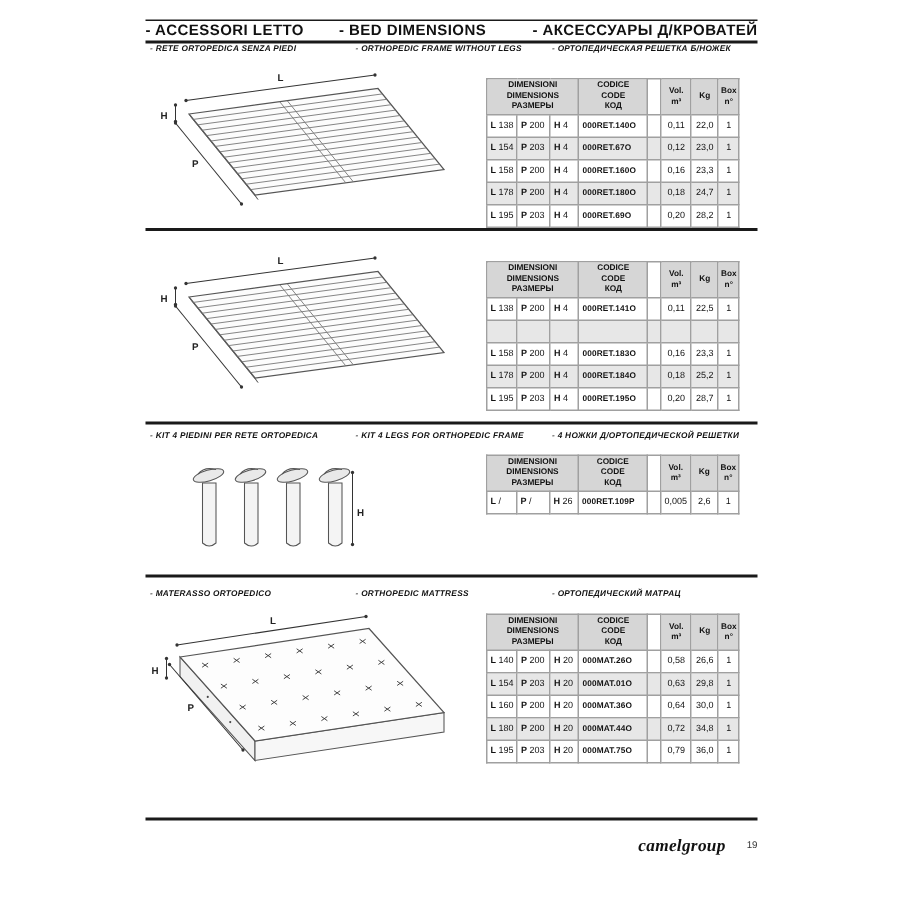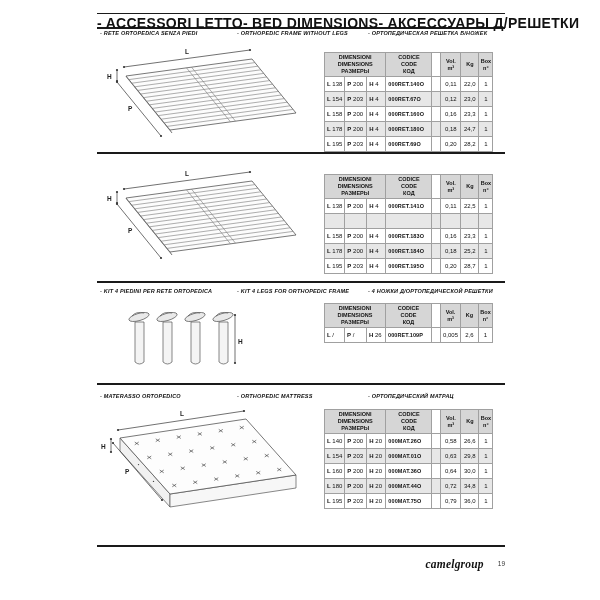--- a/index.html
+++ b/index.html
@@ -1,20 +1,20 @@
 <!DOCTYPE html>
 <html style="--border: #a0a0a0; --hbg: #d6d6d6; --abg: #e7e7e7;"><head>
 <meta charset="utf-8">
 <style>
   *{box-sizing:border-box;margin:0;padding:0}
   html,body{width:600px;height:600px}
   body{background:#fff;font-family:"Liberation Sans","DejaVu Sans",sans-serif;color:#111;position:relative}
   .rule{position:absolute;left:97px;width:408px;background:#1a1a1a}
   .titles{position:absolute;left:97px;width:408px;top:15px;display:flex}
-  .titles span{flex:1;text-align:left;font-size:14px;font-weight:bold;letter-spacing:.3px;white-space:nowrap}
+  .titles span{flex:1;text-align:left;font-size:10px;font-weight:bold;letter-spacing:.3px;white-space:nowrap}
   .sub{position:absolute;font-size:5.5px;font-style:italic;font-weight:bold;letter-spacing:.2px;white-space:nowrap}
   table.spec{position:absolute;border-collapse:collapse;table-layout:fixed;background:#fff}
   .spec th,.spec td{border:1px solid var(--border,#a0a0a0);overflow:hidden;white-space:nowrap}
   .spec th{background:var(--hbg,#d6d6d6);font-size:5.5px;font-weight:bold;line-height:1.3;height:24px;text-align:center;padding:1px 0}
   .spec th.sp{background:#fff}
   .spec td{height:15px;font-size:6px;padding:0 2px;text-align:center;line-height:1}
   .spec td.dim{text-align:left}
   .spec td.code{text-align:left;font-weight:bold;font-size:5.5px;letter-spacing:.1px}
   .spec tr.alt td{background:var(--abg,#e7e7e7)}
   svg.diag{position:absolute;overflow:visible}
@@ -28,21 +28,21 @@
 <div class="rule" style="top: 13px; height: 1px; background: rgb(26, 26, 26);"></div>
 <div class="rule" style="top: 27px; height: 2px; background: rgb(26, 26, 26);"></div>
 <div class="rule" style="top: 152px; height: 2px; background: rgb(26, 26, 26);"></div>
 <div class="rule" style="top: 281px; height: 2px; background: rgb(26, 26, 26);"></div>
 <div class="rule" style="top: 383px; height: 2px; background: rgb(26, 26, 26);"></div>
 <div class="rule" style="top: 545px; height: 2px; background: rgb(26, 26, 26);"></div>
 
 <div class="titles">
   <span>- ACCESSORI LETTO</span>
   <span>- BED DIMENSIONS</span>
-  <span>- АКСЕССУАРЫ Д/РЕШЕТКИ</span>
+  <span>- АКСЕССУАРЫ Д/КРОВАТЕЙ</span>
 </div>
 
 <span class="sub" style="left:100px;top:30px">- RETE ORTOPEDICA SENZA PIEDI</span>
 <span class="sub" style="left:237px;top:30px">- ORTHOPEDIC FRAME WITHOUT LEGS</span>
 <span class="sub" style="left:368px;top:30px">- ОРТОПЕДИЧЕСКАЯ РЕШЕТКА Б/НОЖЕК</span>
 
 <span class="sub" style="left:100px;top:288px">- KIT 4 PIEDINI PER RETE ORTOPEDICA</span>
 <span class="sub" style="left:237px;top:288px">- KIT 4 LEGS FOR ORTHOPEDIC FRAME</span>
 <span class="sub" style="left:368px;top:288px">- 4 НОЖКИ Д/ОРТОПЕДИЧЕСКОЙ РЕШЕТКИ</span>
 

